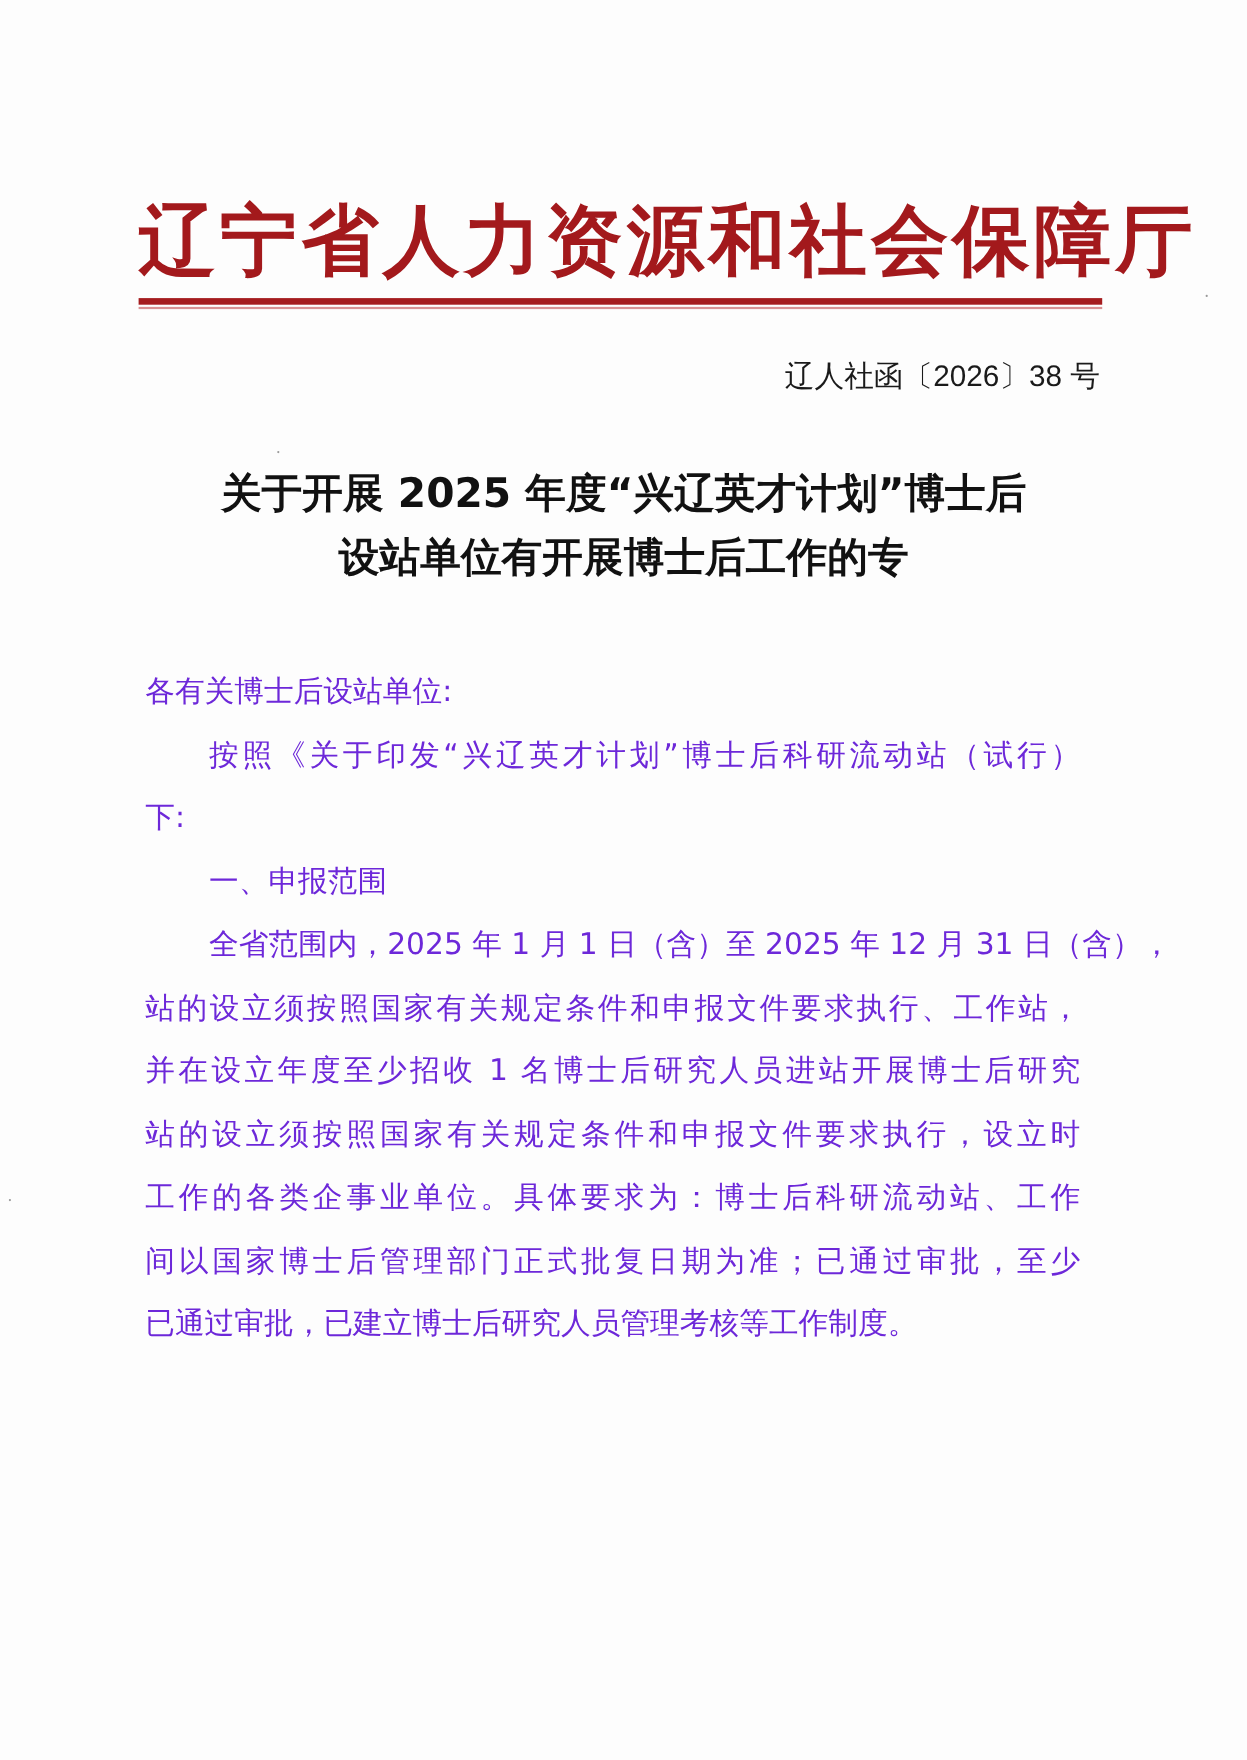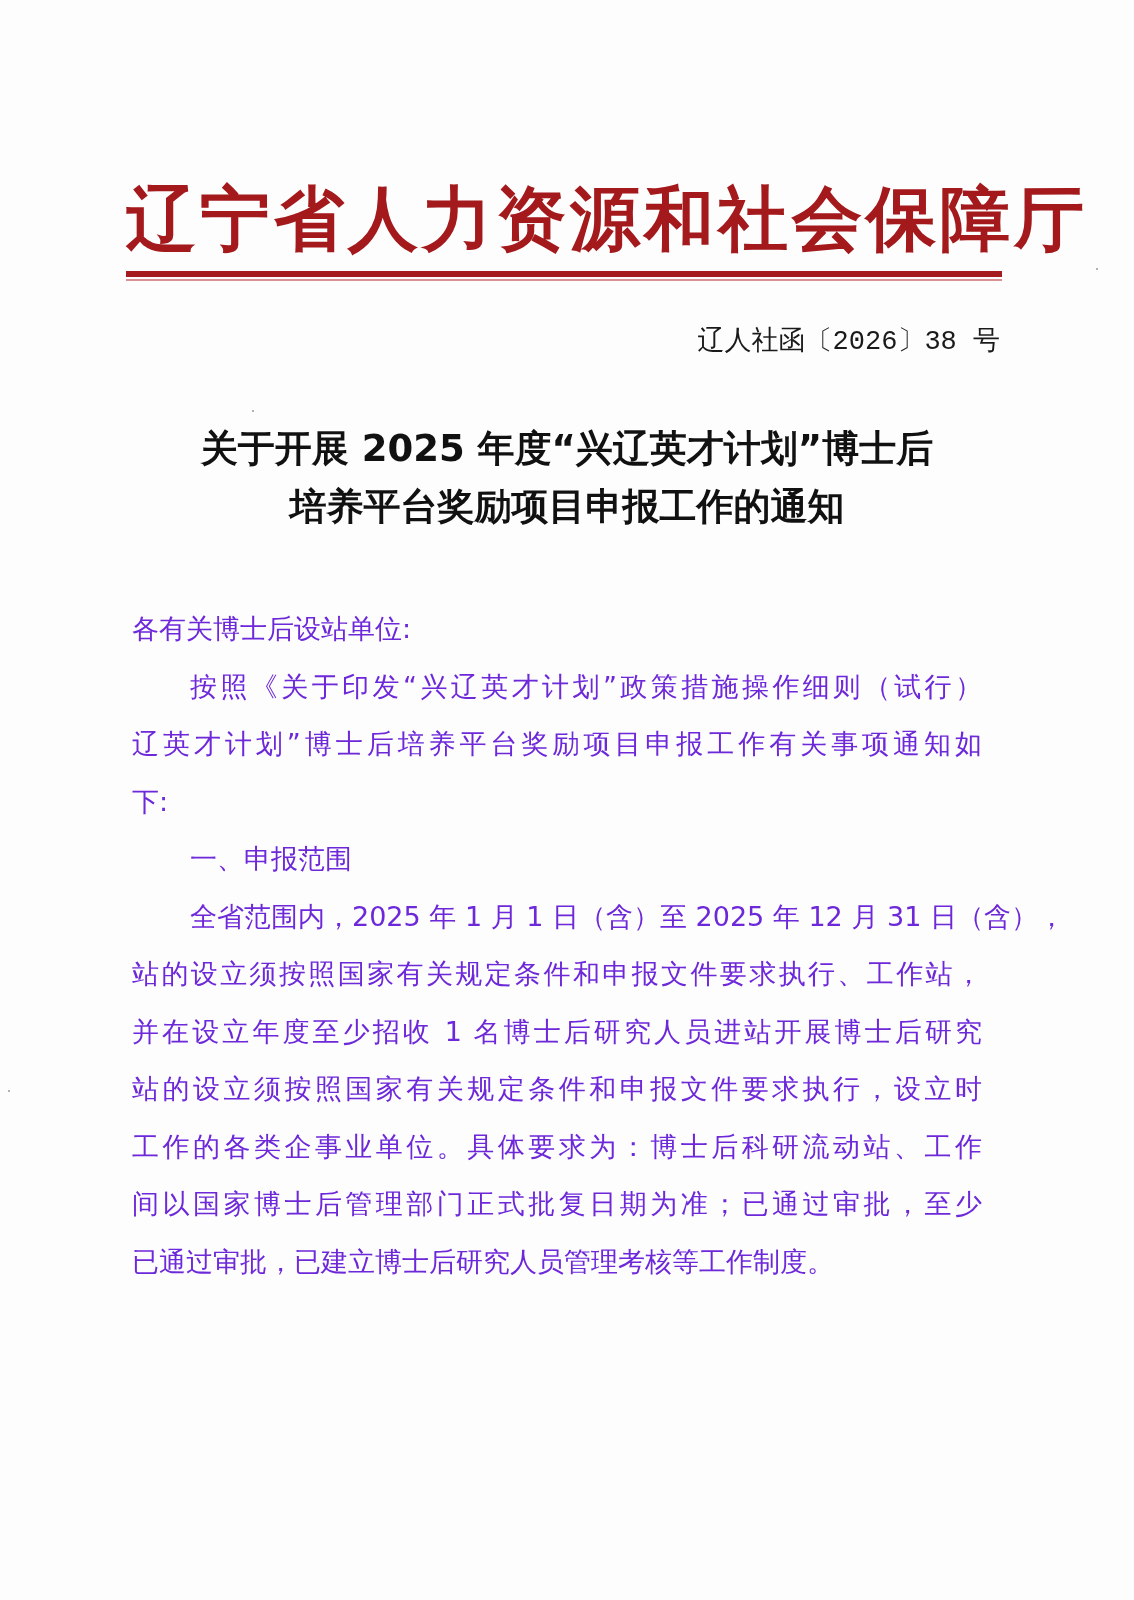--- a/index.html
+++ b/index.html
@@ -53,21 +53,21 @@
       top: 279px;
       width: 876px;
       height: 2px;
       background: #c24a4c;
       opacity: 0.6;
     }
     .doc-number {
       position: absolute;
       right: 134px;
       top: 322px;
-      font-family: Liberation Mono, monospace;
+      font-family: Liberation Sans, sans-serif;
       font-size: 27px;
       line-height: 40px;
       color: #1a1a1a;
       white-space: nowrap;
     }
     .title {
       position: absolute;
       left: 130px;
       top: 420px;
       width: 874px;
@@ -130,29 +130,28 @@
     <span>厅</span>
   </div>
 
   <div class="red-rule"></div>
   <div class="red-rule-thin"></div>
 
   <div class="doc-number">辽人社函〔2026〕38 号</div>
 
   <div class="title">
     <div>关于开展 2025 年度“兴辽英才计划”博士后</div>
-    <div>培养平台奖励项目申报工作的通知</div>
+    <div>设站单位有开展博士后工作的专</div>
   </div>
 
   <div class="body">
     <div class="line">各有关博士后设站单位:</div>
 
     <div>
-      <div class="line indent justify">按照《关于印发“兴辽英才计划”政策措施操作细则（试行）</div>
-      <div class="line justify">辽英才计划”博士后培养平台奖励项目申报工作有关事项通知如</div>
+      <div class="line indent justify">按照《关于印发“兴辽英才计划”博士后科研流动站（试行）</div>
       <div class="line">下:</div>
     </div>
 
     <div class="line heading">一、申报范围</div>
 
     <div>
       <div class="line indent justify">全省范围内，2025 年 1 月 1 日（含）至 2025 年 12 月 31 日（含），</div>
       <div class="line justify">站的设立须按照国家有关规定条件和申报文件要求执行、工作站，</div>
       <div class="line justify">并在设立年度至少招收 1 名博士后研究人员进站开展博士后研究</div>
       <div class="line justify">站的设立须按照国家有关规定条件和申报文件要求执行，设立时</div>

